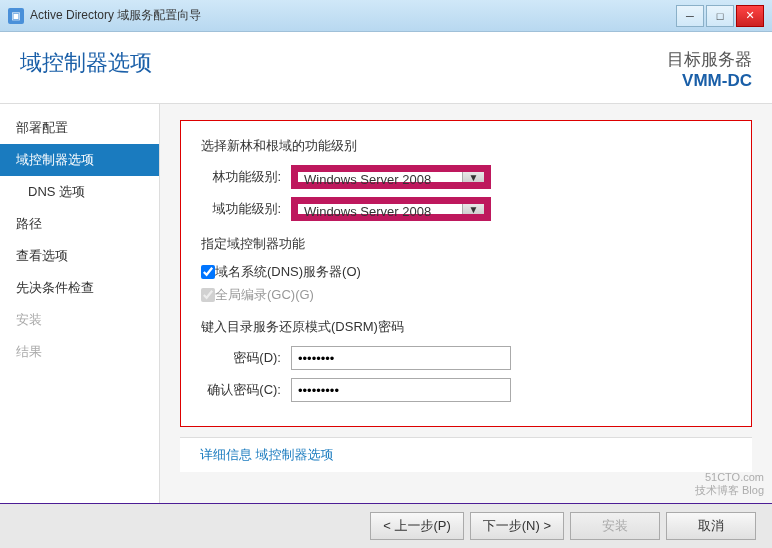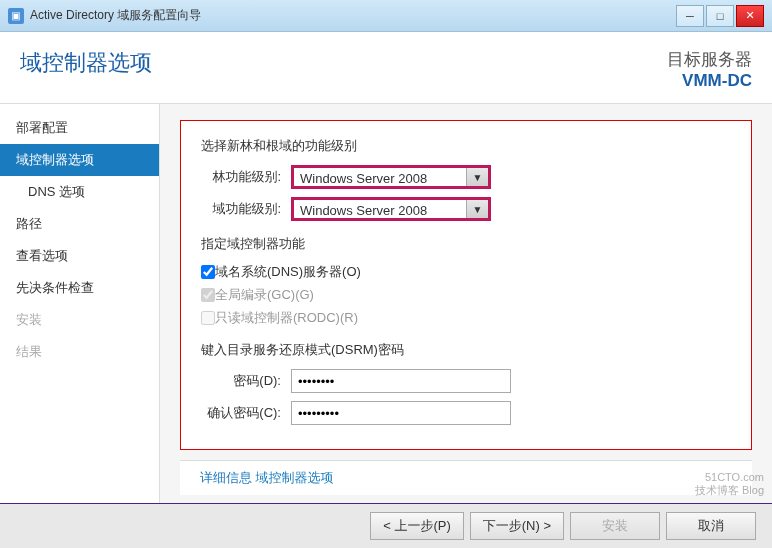--- a/index.html
+++ b/index.html
@@ -165,22 +165,22 @@
     .form-label {
       min-width: 80px;
       font-size: 13px;
       color: #333;
       text-align: right;
     }
 
     
     .dropdown {
       display: flex;
-      align-items: flex-end;
-      border: 3px solid #be185d;
+      align-items: flex-start;
+      border: 7px solid #be185d;
       background: white;
       height: 24px;
       min-width: 200px;
       cursor: pointer;
       position: relative;
     }
     .dropdown-value {
       flex: 1;
       padding: 0 6px;
       font-size: 13px;
@@ -360,24 +360,20 @@
         <div class="checkbox-row">
           <input type="checkbox" checked="" style="">
           <label>域名系统(DNS)服务器(O)</label>
         </div>
 
         <div class="checkbox-row disabled">
           <input type="checkbox" checked="" disabled="" style="">
           <label>全局编录(GC)(G)</label>
         </div>
 
-        <div class="checkbox-row disabled">
-          <input type="checkbox" disabled="" style="">
-          <label>只读域控制器(RODC)(R)</label>
-        </div>
 
         <div class="section-sep">
           <div class="section-title">键入目录服务还原模式(DSRM)密码</div>
         </div>
 
         <div class="form-row">
           <span class="form-label">密码(D):</span>
           <input type="password" class="text-input" value="12345678" style="">
         </div>
 

